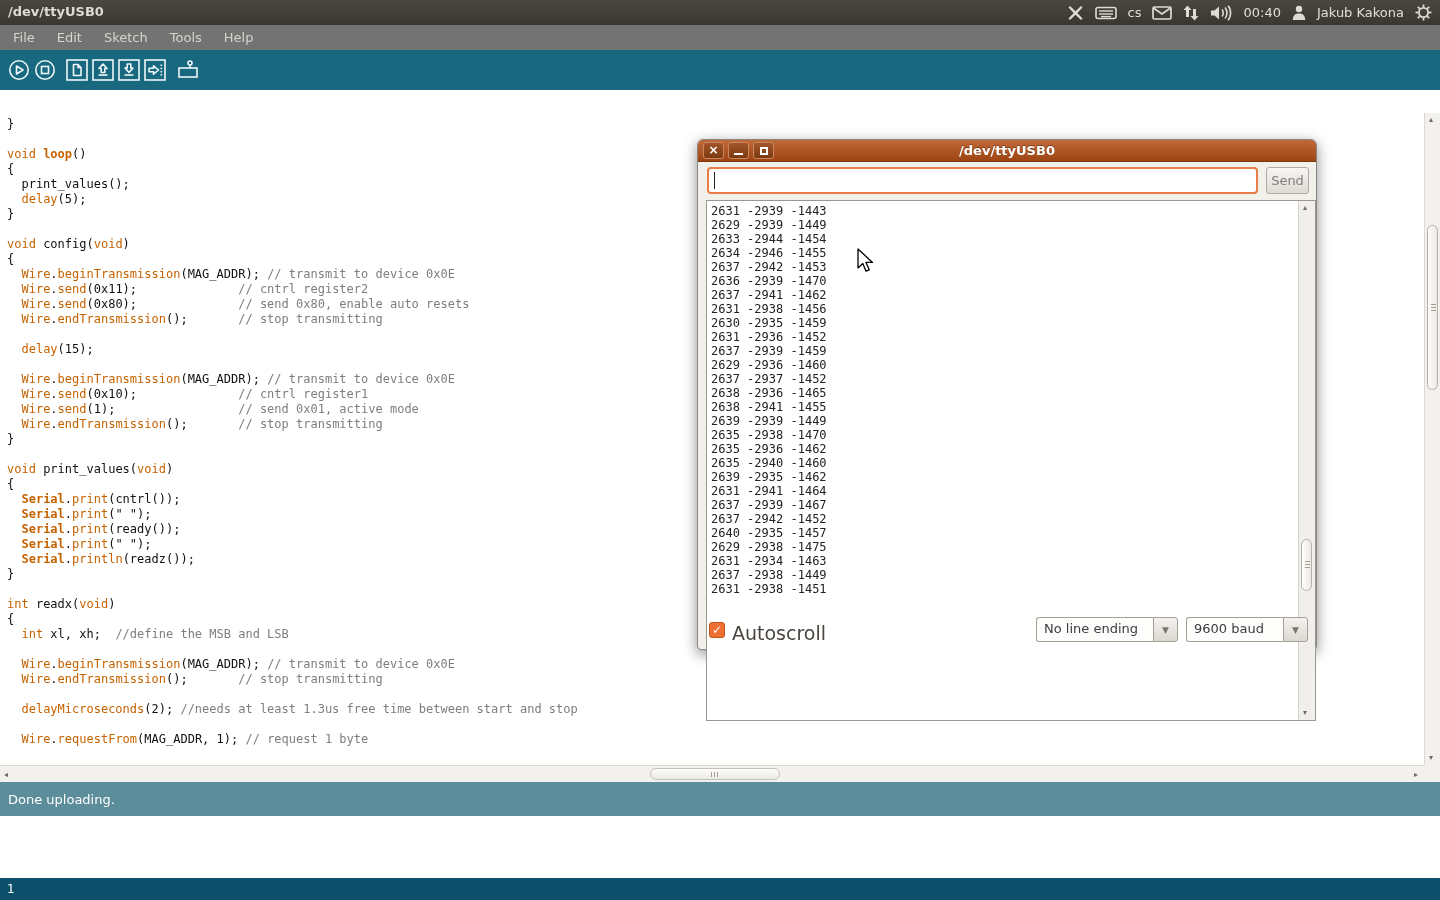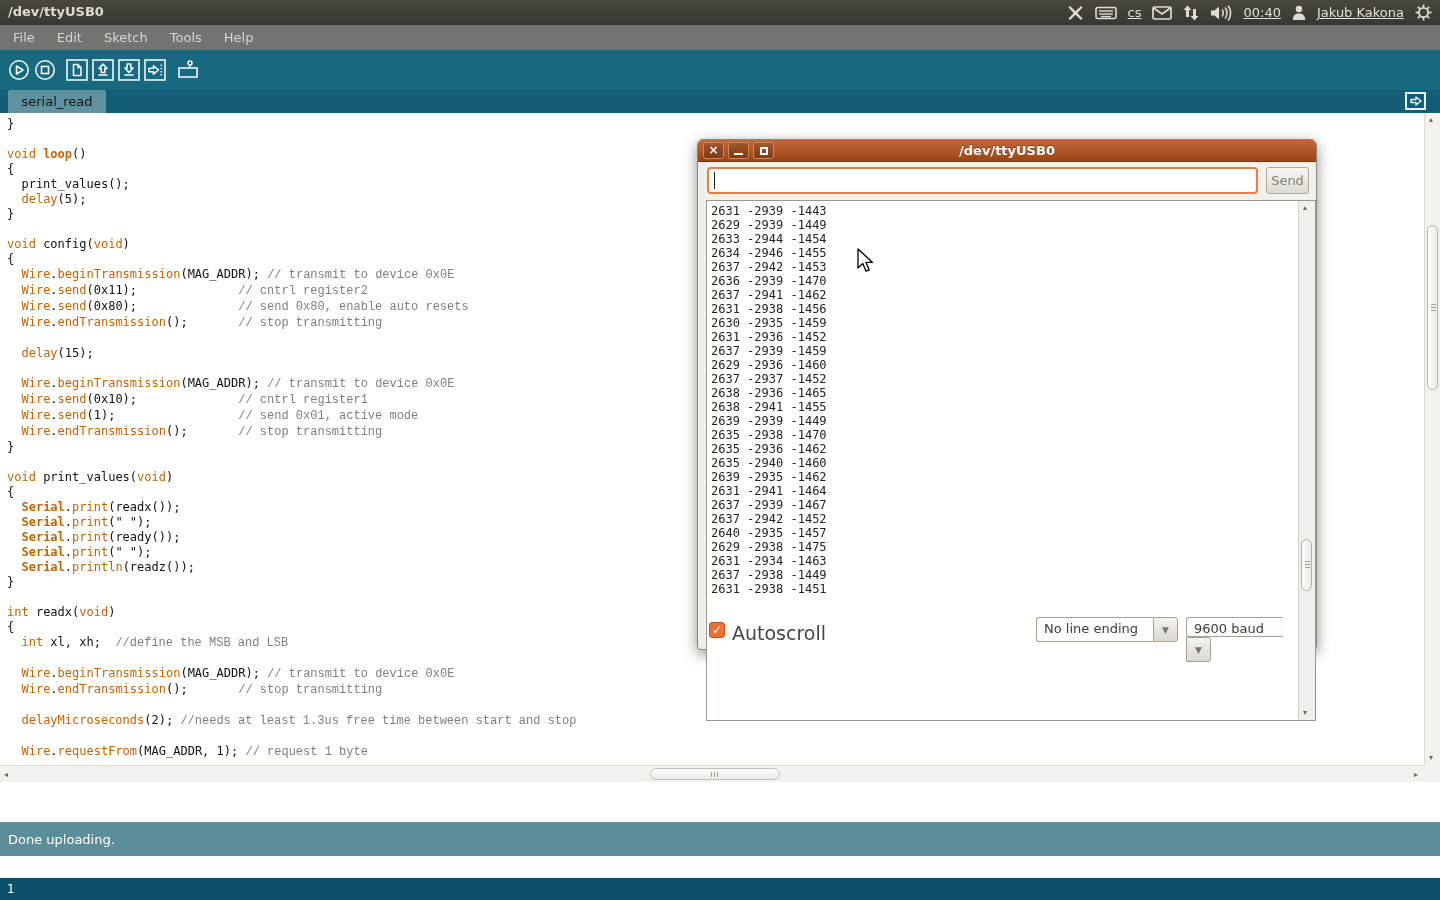--- a/index.html
+++ b/index.html
@@ -7,21 +7,21 @@
   #screen {
     position:relative; width:1440px; height:900px; overflow:hidden;
     background:#ffffff; font-family:"DejaVu Sans", sans-serif;
   }
   
   .panel { position:absolute; left:0; top:0; width:1440px; height:25px;
     background:linear-gradient(#4a4740,#393732); color:#dfdbd3; }
   .panel-title { position:absolute; left:8px; top:4px; font-size:13px; font-weight:bold; }
   .tray { position:absolute; right:8px; top:0; height:25px; display:flex; align-items:center; gap:11px; }
   .tray svg { display:block; }
-  .tray-text { font-size:13px; color:#e2ded6;text-decoration:underline; }
+  .tray-text { font-size:13px; color:#e2ded6; }
   
   .menubar { position:absolute; left:0; top:25px; width:1440px; height:25px;
     background:#737373; display:flex; align-items:center; padding-left:2px; }
   .menu-item { color:#d9d5cc; font-size:13px; padding:0 11px; line-height:25px; }
   
   .toolbar { position:absolute; left:0; top:50px; width:1440px; height:40px;
     background:#186980; display:flex; align-items:center; padding-left:8px; }
   .tbtn { width:22px; height:22px; margin-right:4px; }
   .tbtn.gap { margin-left:6px; }
   .tbtn svg { display:block; }
@@ -33,39 +33,39 @@
   .tab-new { position:absolute; right:14px; top:2px; width:21px; height:18px;
     border:2px solid #e4eff2; display:flex; align-items:center; justify-content:center; }
   
   .editor { position:absolute; left:0; top:113px; width:1424px; height:652px;
     background:#fff; padding:4px 0 0 7px; overflow:hidden;
     font-family:"DejaVu Sans Mono", monospace; font-size:12px; line-height:15px; }
   .code-line { white-space:pre; min-height:15px; color:#111; }
   .tok-p { color:#111; }
   .tok-k { color:#c66300; }
   .tok-b { color:#c66300; font-weight:bold; }
-  .tok-c { color:#7e7e7e;font-family:Liberation Mono, monospace; }
+  .tok-c { color:#7e7e7e; }
   
   .vscroll { position:absolute; left:1424px; top:113px; width:16px; height:652px;
     background:#f3f1ee; border-left:1px solid #dcd8d2; }
   .hscroll { position:absolute; left:0; top:765px; width:1424px; height:17px;
     background:#f3f1ee; border-top:1px solid #dcd8d2; }
   .scroll-corner { position:absolute; left:1424px; top:765px; width:16px; height:17px; background:#f3f1ee; }
   .arrow-glyph { position:absolute; font-size:8px; color:#6e6a63; line-height:8px; }
   .thumb-v { position:absolute; left:2px; width:11px; border:1px solid #b5b0a8; border-radius:7px;
     background:linear-gradient(90deg,#fdfdfc,#ebe9e4); }
   .thumb-h { position:absolute; top:2px; height:12px; border:1px solid #c5c1ba; border-radius:7px;
     background:linear-gradient(#fdfdfc,#ebe9e4); }
   .grips-v { position:absolute; left:3px; top:50%; margin-top:-4px; width:5px; }
   .grips-v i { display:block; height:1px; background:#a39e95; margin-bottom:2px; }
   .grips-h { position:absolute; top:3px; left:50%; margin-left:-4px; height:5px; display:flex; gap:2px; }
   .grips-h i { display:block; width:1px; background:#a39e95; }
   
   .statusbar { position:absolute; left:0; top:782px; width:1440px; height:34px;
-    background:#5b8d9b; color:#ffffff; font-size:13px; display:flex; align-items:center; padding-left:8px;margin-top:40px; }
+    background:#5b8d9b; color:#ffffff; font-size:13px; display:flex; align-items:center; padding-left:8px; }
   .console { position:absolute; left:0; top:816px; width:1440px; height:62px; background:#000;
     color:#eeeeee; font-family:"DejaVu Sans Mono", monospace; font-size:12px; padding:7px 0 0 8px; }
   .footer { position:absolute; left:0; top:878px; width:1440px; height:22px;
     background:#0c4f6a; color:#fff; font-size:12px; line-height:22px; padding-left:7px; }
   
   .sm { position:absolute; left:697px; top:139px; width:620px; height:511px;
     background:#f2f0eb; border:1px solid #8a8680; border-radius:6px 6px 4px 4px;
     box-shadow:0 4px 14px rgba(0,0,0,0.45); }
   .sm-titlebar { position:relative; height:22px; border-radius:5px 5px 0 0;
     background:linear-gradient(#c2693a,#9c4414); border-bottom:1px solid #7e360d; }
@@ -222,28 +222,20 @@
       </div>
     <div class="tbtn gap">
         <svg width="24" height="22" viewBox="0 0 24 22" fill="none" stroke="#eef6f8" stroke-width="1.6">
           <circle cx="14" cy="4" r="2"></circle>
           <line x1="14" y1="6" x2="14" y2="9"></line>
           <rect x="3" y="9" width="18" height="9"></rect>
         </svg>
       </div>
   </div>
 
-  <div class="tabbar">
-    <div class="tab">serial_read</div>
-    <div class="tab-new">
-        <svg width="12" height="10" viewBox="0 0 12 10" fill="none" stroke="#e4eff2" stroke-width="1.5">
-          <path d="M1,3.5 H6 V1 L11,5 L6,9 V6.5 H1 Z" stroke-linejoin="round"></path>
-        </svg>
-      </div>
-  </div>
 
   <div class="editor" id="code-editor">
       <div class="code-line"><span class="tok-p">}</span></div>
       <div class="code-line">&nbsp;</div>
       <div class="code-line"><span class="tok-k">void</span><span class="tok-p"> </span><span class="tok-b">loop</span><span class="tok-p">()</span></div>
       <div class="code-line"><span class="tok-p">{</span></div>
       <div class="code-line"><span class="tok-p">  print_values();</span></div>
       <div class="code-line"><span class="tok-p">  </span><span class="tok-k">delay</span><span class="tok-p">(5);</span></div>
       <div class="code-line"><span class="tok-p">}</span></div>
       <div class="code-line">&nbsp;</div>
@@ -257,21 +249,21 @@
       <div class="code-line"><span class="tok-p">  </span><span class="tok-k">delay</span><span class="tok-p">(15);</span></div>
       <div class="code-line">&nbsp;</div>
       <div class="code-line"><span class="tok-p">  </span><span class="tok-k">Wire</span><span class="tok-p">.</span><span class="tok-k">beginTransmission</span><span class="tok-p">(MAG_ADDR); </span><span class="tok-c">// transmit to device 0x0E</span></div>
       <div class="code-line"><span class="tok-p">  </span><span class="tok-k">Wire</span><span class="tok-p">.</span><span class="tok-k">send</span><span class="tok-p">(0x10);              </span><span class="tok-c">// cntrl register1</span></div>
       <div class="code-line"><span class="tok-p">  </span><span class="tok-k">Wire</span><span class="tok-p">.</span><span class="tok-k">send</span><span class="tok-p">(1);                 </span><span class="tok-c">// send 0x01, active mode</span></div>
       <div class="code-line"><span class="tok-p">  </span><span class="tok-k">Wire</span><span class="tok-p">.</span><span class="tok-k">endTransmission</span><span class="tok-p">();       </span><span class="tok-c">// stop transmitting</span></div>
       <div class="code-line"><span class="tok-p">}</span></div>
       <div class="code-line">&nbsp;</div>
       <div class="code-line"><span class="tok-k">void</span><span class="tok-p"> print_values(</span><span class="tok-k">void</span><span class="tok-p">)</span></div>
       <div class="code-line"><span class="tok-p">{</span></div>
-      <div class="code-line"><span class="tok-p">  </span><span class="tok-b">Serial</span><span class="tok-p">.</span><span class="tok-k">print</span><span class="tok-p">(readx());</span></div>
+      <div class="code-line"><span class="tok-p">  </span><span class="tok-b">Serial</span><span class="tok-p">.</span><span class="tok-k">print</span><span class="tok-p">(cntrl());</span></div>
       <div class="code-line"><span class="tok-p">  </span><span class="tok-b">Serial</span><span class="tok-p">.</span><span class="tok-k">print</span><span class="tok-p">(" ");</span></div>
       <div class="code-line"><span class="tok-p">  </span><span class="tok-b">Serial</span><span class="tok-p">.</span><span class="tok-k">print</span><span class="tok-p">(ready());</span></div>
       <div class="code-line"><span class="tok-p">  </span><span class="tok-b">Serial</span><span class="tok-p">.</span><span class="tok-k">print</span><span class="tok-p">(" ");</span></div>
       <div class="code-line"><span class="tok-p">  </span><span class="tok-b">Serial</span><span class="tok-p">.</span><span class="tok-k">println</span><span class="tok-p">(readz());</span></div>
       <div class="code-line"><span class="tok-p">}</span></div>
       <div class="code-line">&nbsp;</div>
       <div class="code-line"><span class="tok-k">int</span><span class="tok-p"> readx(</span><span class="tok-k">void</span><span class="tok-p">)</span></div>
       <div class="code-line"><span class="tok-p">{</span></div>
       <div class="code-line"><span class="tok-p">  </span><span class="tok-k">int</span><span class="tok-p"> xl, xh;  </span><span class="tok-c">//define the MSB and LSB</span></div>
       <div class="code-line">&nbsp;</div>
@@ -349,21 +341,21 @@
         </div>
         <span class="arrow-glyph" style="left:4px; bottom:3px;">▾</span>
       </div>
     </div>
     <div class="sm-check"><span>✓</span></div>
     <div class="sm-autoscroll-label">Autoscroll</div>
     <div class="dropdown" style="left:338px;">
       <div class="dd-field" style="width:117px;">No line ending</div>
       <div class="dd-arrow">▼</div>
     </div>
-    <div class="dropdown" style="left:488px;flex-direction:column;">
+    <div class="dropdown" style="left:488px;">
       <div class="dd-field" style="width:97px;">9600 baud</div>
       <div class="dd-arrow">▼</div>
     </div>
   </div>
 
   <div class="mouse-cursor">
     <svg width="18" height="26" viewBox="0 0 18 26">
         <path d="M1,1 L1,20 L5.8,15.6 L9,23.2 L12.2,21.8 L9,14.4 L15.5,14.4 Z" fill="#fff" stroke="#000" stroke-width="1.3" stroke-linejoin="round"></path>
       </svg>
   </div>

